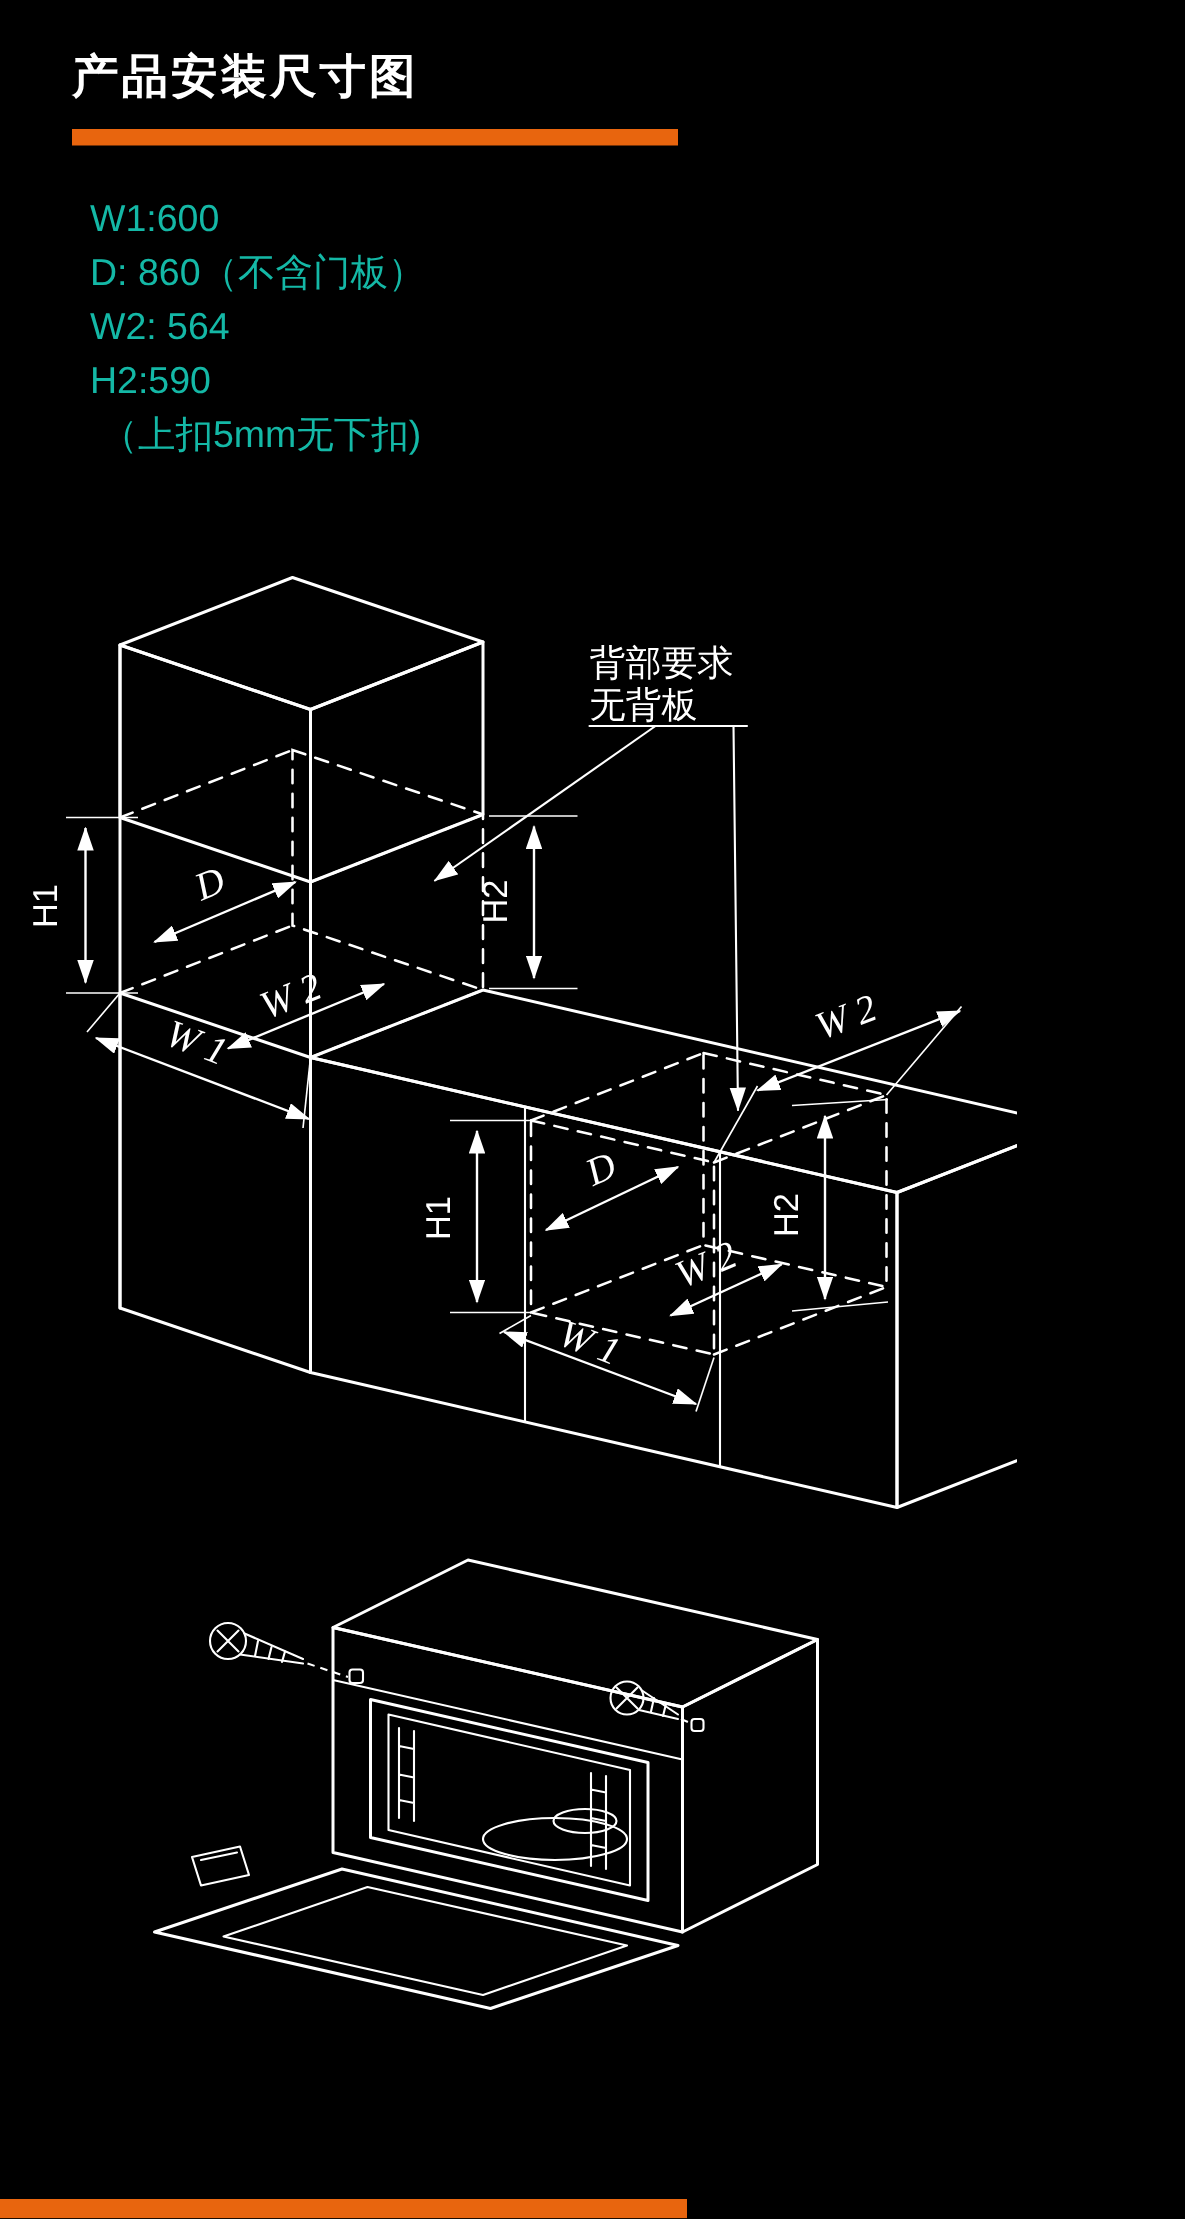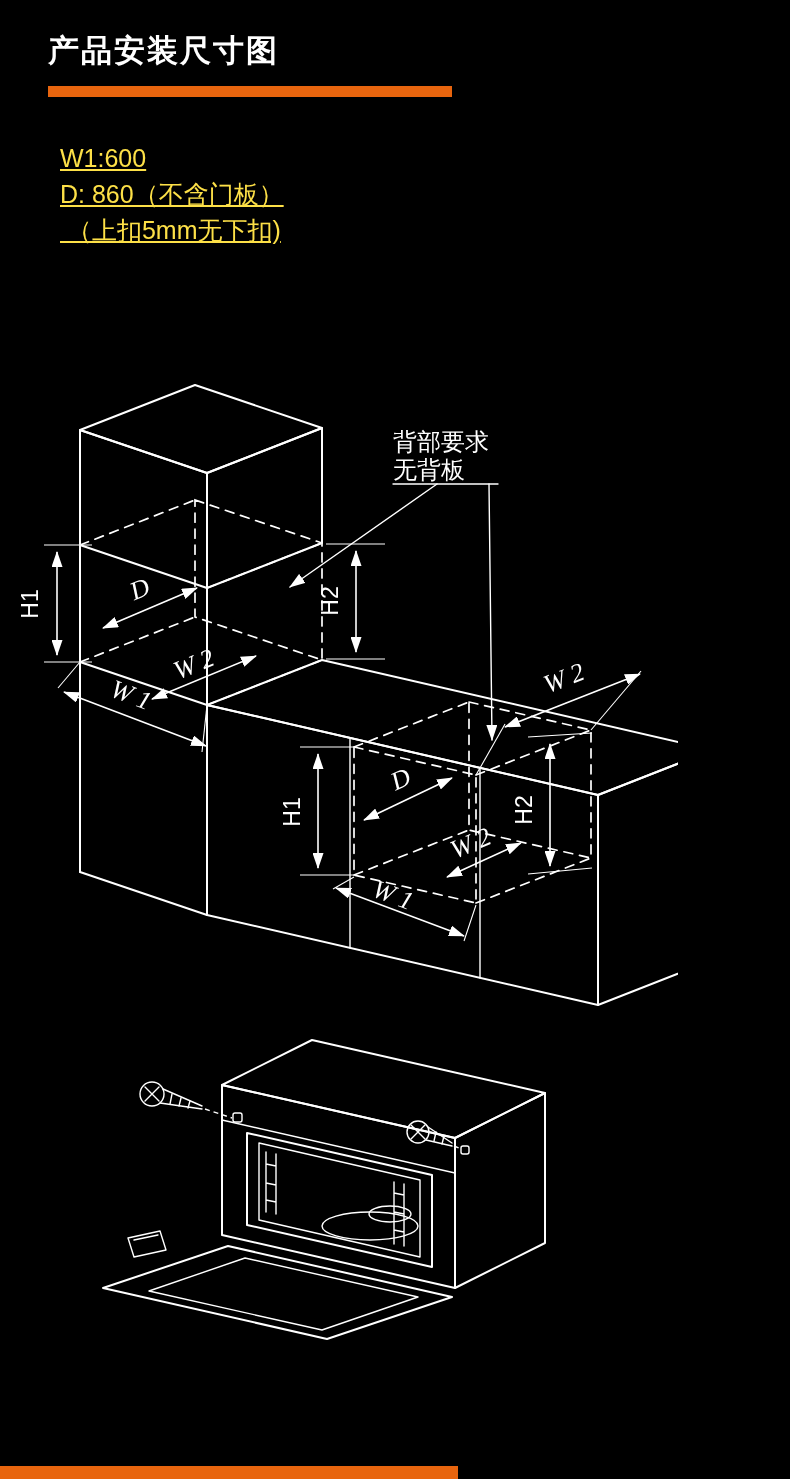--- a/index.html
+++ b/index.html
@@ -6,21 +6,21 @@
   html, body { background:#000; }
   .page {
     position:relative; width:678px; height:1479px; background:#000000;
     overflow:hidden; font-family:"Liberation Sans", sans-serif;
   }
   .title {
     position:absolute; left:48px; top:30px; color:#ffffff;
     font-size:31px; font-weight:bold; letter-spacing:2px;
   }
   .accent-bar { position:absolute; left:48px; top:86px; width:404px; height:11px; }
-  .specs { position:absolute; left:60px; top:140px; color:#fde047; font-size:25px; line-height:36px;text-decoration:underline; }
+  .specs { position:absolute; left:60px; top:128px; color:#14b8a6; font-size:25px; line-height:36px; }
   .spec-line { white-space:pre; }
   .svg-art { position:absolute; left:0; top:0; }
   .footer-bar { position:absolute; left:0; bottom:0; width:458px; height:13px; }
 
   
   .ln   { fill:none; stroke:#ffffff; stroke-width:2; stroke-linejoin:round; stroke-linecap:round; }
   .lnt  { fill:none; stroke:#ffffff; stroke-width:1.4; stroke-linejoin:round; stroke-linecap:round; }
   .dash { fill:none; stroke:#ffffff; stroke-width:1.7; stroke-dasharray:9 7; stroke-linecap:round; }
   .dashf{ fill:none; stroke:#ffffff; stroke-width:1.4; stroke-dasharray:5 4; }
   .dim  { fill:none; stroke:#ffffff; stroke-width:1.6; }
@@ -33,20 +33,22 @@
 <body>
 
 <div class="page">
 
   <h1 class="title">产品安装尺寸图</h1>
   <div class="accent-bar" style="background: rgb(232, 101, 14);"></div>
 
   <div class="specs">
     <div class="spec-line">W1:600</div>
     <div class="spec-line">D: 860（不含门板）</div>
+    <div class="spec-line">W2: 564</div>
+    <div class="spec-line">H2:590</div>
     <div class="spec-line"> （上扣5mm无下扣)</div>
   </div>
 
   <svg class="svg-art" width="790" height="1479" viewBox="0 0 790 1479" xmlns="http://www.w3.org/2000/svg">
     <defs>
       <marker id="arr" viewBox="0 0 16 11" markerWidth="16" markerHeight="11" refX="15" refY="5.5" orient="auto-start-reverse" markerUnits="userSpaceOnUse">
         <path d="M0,0 L16,5.5 L0,11 Z" fill="#ffffff"></path>
       </marker>
     </defs>
 

